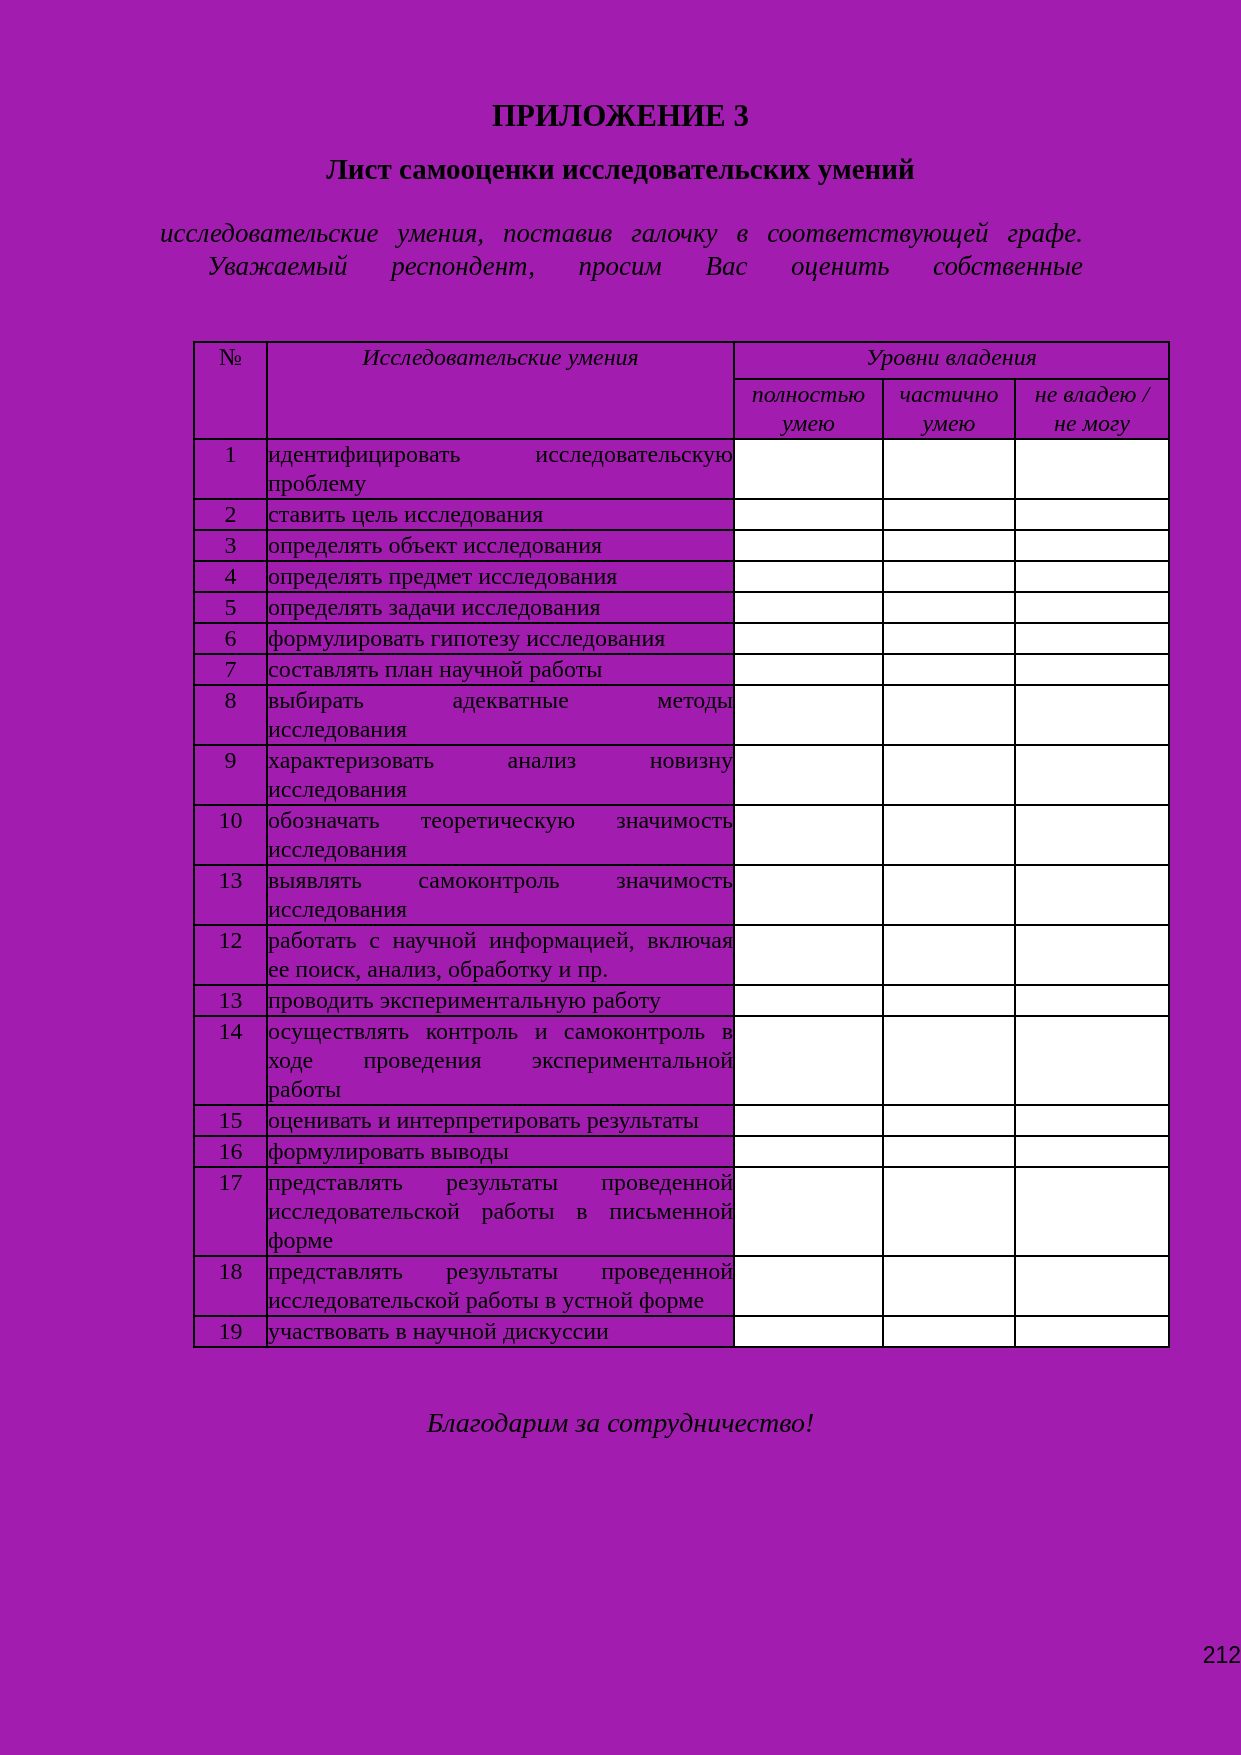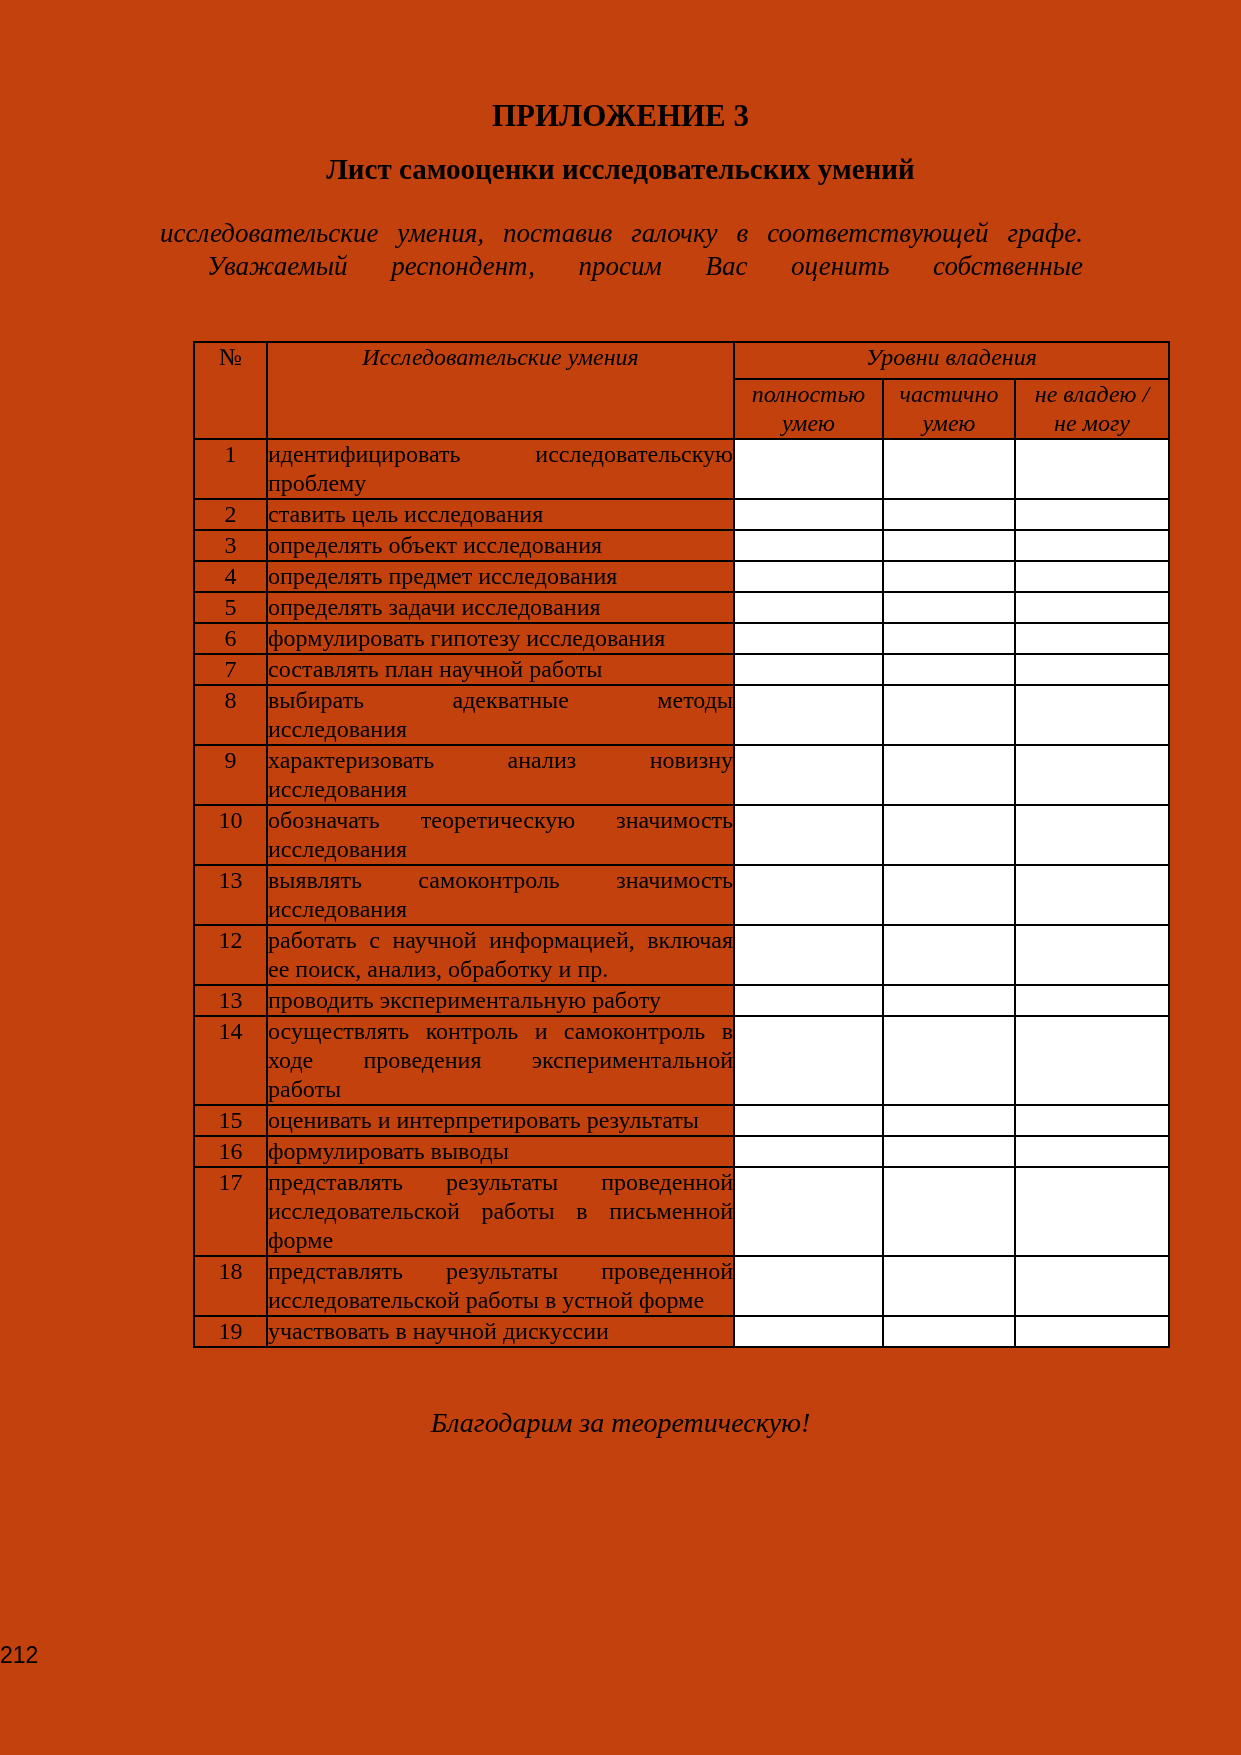--- a/index.html
+++ b/index.html
@@ -1,20 +1,20 @@
 <!DOCTYPE html>
 <html lang="ru"><head>
 <meta charset="utf-8">
 <style>
   html, body { margin: 0; padding: 0; background: #ffffff; }
   .page {
     position: relative;
     width: 1241px;
     height: 1755px;
-    background: #c2410c;
+    background: #a21caf;
     color: #000000;
     font-family: "Liberation Serif", "DejaVu Serif", serif;
     box-sizing: border-box;
     padding-top: 100px;
     overflow: hidden;
   }
   .title1 {
     text-align: center;
     font-size: 31px;
     font-weight: bold;
@@ -71,21 +71,21 @@
     text-align: center;
     font-style: italic;
     font-size: 28px;
     line-height: 30px;
   }
   .page-number {
     position: absolute;
     top: 1641px;
     left: 0;
     width: 100%;
-    text-align: left;
+    text-align: right;
     font-family: "Liberation Sans", "DejaVu Sans", sans-serif;
     font-size: 23px;
     line-height: 28px;
   }
 </style>
 </head>
 <body>
 
 <div class="page">
 
@@ -306,17 +306,17 @@
           <td class="c-skill">
             <span class="jl">участвовать в научной дискуссии</span>
           </td>
           <td class="c-level"></td>
           <td class="c-level"></td>
           <td class="c-level"></td>
         </tr>
       </tbody>
   </table>
 
-  <div class="footer-note">Благодарим за теоретическую!</div>
+  <div class="footer-note">Благодарим за сотрудничество!</div>
 
   <div class="page-number">212</div>
 
 </div>
 
 </body></html>

